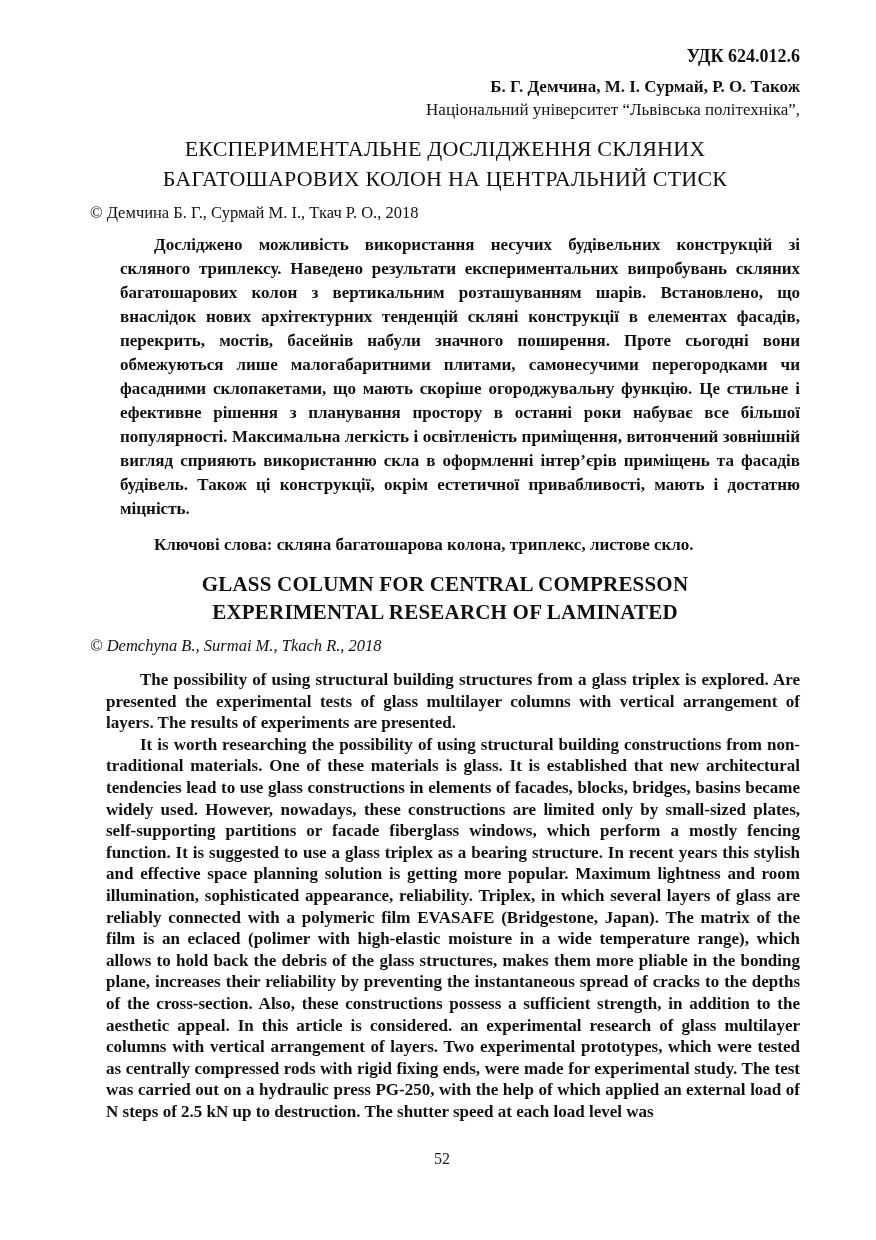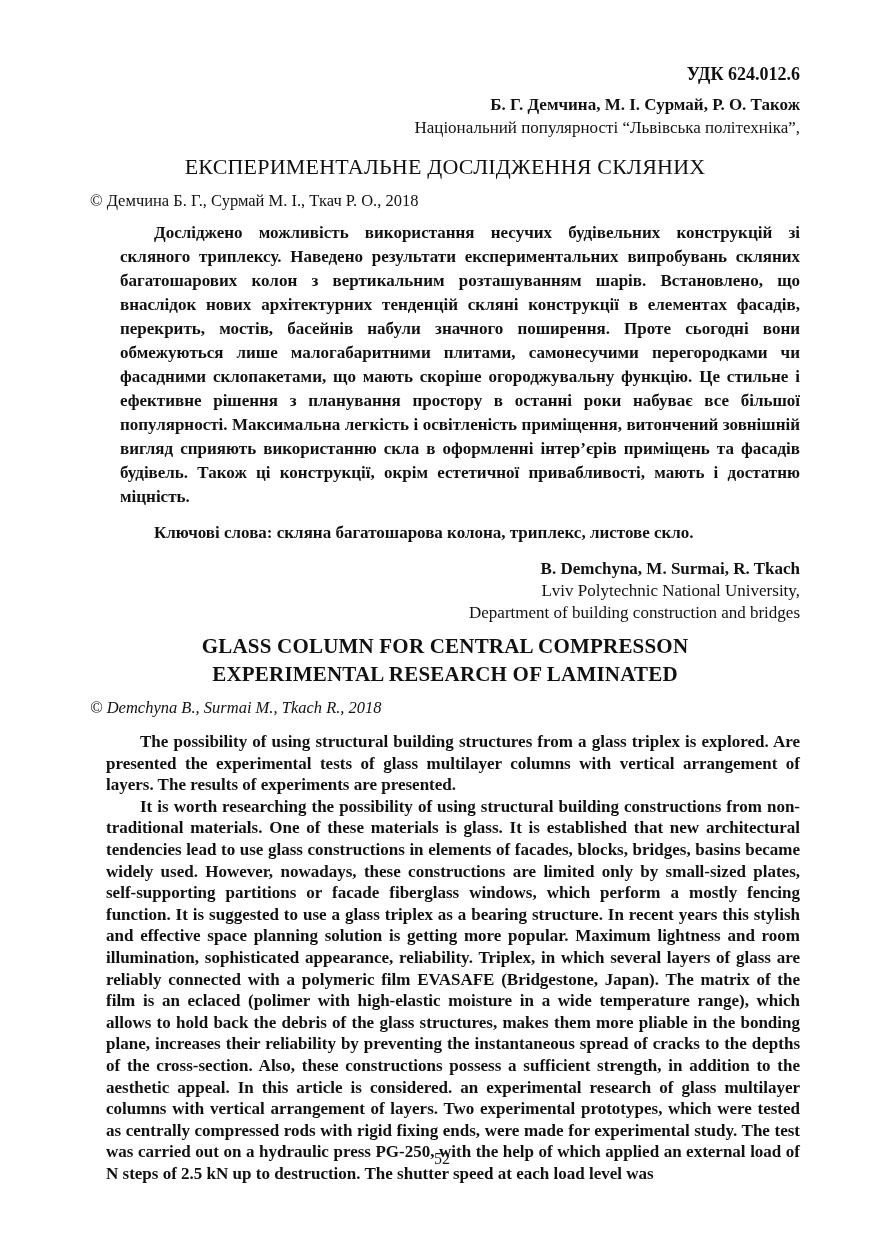--- a/index.html
+++ b/index.html
@@ -12,21 +12,21 @@
     height: 1240px;
     position: relative;
     overflow: hidden;
     font-family: "Liberation Serif", serif;
     color: #111111;
   }
   .page {
     box-sizing: border-box;
     width: 876px;
     height: 1240px;
-    padding: 64px 76px 0 90px;
+    padding: 46px 76px 0 90px;
     border-radius: 11px;
   }
   .udc {
     text-align: right;
     font-weight: bold;
     font-size: 18px;
     line-height: 20px;
     margin-bottom: 9px;
   }
   .authors-block-ua {
@@ -125,38 +125,34 @@
 </style>
 </head>
 <body>
 
 <div class="page">
 
   <div class="udc">УДК 624.012.6</div>
 
   <div class="authors-block-ua">
     <div class="authors-line">Б. Г. Демчина, М. І. Сурмай, Р. О. Також</div>
-    <div>Національний популярності “Львівська політехніка”,</div>
+    <div>Національний університет “Львівська політехніка”,</div>
   </div>
 
   <div class="title-ua">
     <div>ЕКСПЕРИМЕНТАЛЬНЕ ДОСЛІДЖЕННЯ СКЛЯНИХ</div>
+    <div>БАГАТОШАРОВИХ КОЛОН НА ЦЕНТРАЛЬНИЙ СТИСК</div>
   </div>
 
   <div class="copyright-line">© Демчина Б. Г., Сурмай М. І., Ткач Р. О., 2018</div>
 
   <p class="abstract-ua">Досліджено можливість використання несучих будівельних конструкцій зі скляного триплексу. Наведено результати експериментальних випробувань скляних багатошарових колон з вертикальним розташуванням шарів. Встановлено, що внаслідок нових архітектурних тенденцій скляні конструкції в елементах фасадів, перекрить, мостів, басейнів набули значного поширення. Проте сьогодні вони обмежуються лише малогабаритними плитами, самонесучими перегородками чи фасадними склопакетами, що мають скоріше огороджувальну функцію. Це стильне і ефективне рішення з планування простору в останні роки набуває все більшої популярності. Максимальна легкість і освітленість приміщення, витончений зовнішній вигляд сприяють використанню скла в оформленні інтер’єрів приміщень та фасадів будівель. Також ці конструкції, окрім естетичної привабливості, мають і достатню міцність.</p>
 
   <p class="keywords-ua">Ключові слова: скляна багатошарова колона, триплекс, листове скло.</p>
 
-  <div class="authors-block-en">
-    <div class="authors-line">B. Demchyna, M. Surmai, R. Tkach</div>
-    <div>Lviv Polytechnic National University,</div>
-    <div>Department of building construction and bridges</div>
-  </div>
 
   <div class="title-en">
     <div>GLASS COLUMN FOR CENTRAL COMPRESSON</div>
     <div>EXPERIMENTAL RESEARCH OF LAMINATED</div>
   </div>
 
   <div class="copyright-line-en">© Demchyna B., Surmai M., Tkach R., 2018</div>
 
   <p class="abstract-en">The possibility of using structural building structures from a glass triplex is explored. Are presented the experimental tests of glass multilayer columns with vertical arrangement of layers. The results of experiments are presented.</p>
   <p class="abstract-en">It is worth researching the possibility of using structural building constructions from non-traditional materials. One of these materials is glass. It is established that new architectural tendencies lead to use glass constructions in elements of facades, blocks, bridges, basins became widely used. However, nowadays, these constructions are limited only by small-sized plates, self-supporting partitions or facade fiberglass windows, which perform a mostly fencing function. It is suggested to use a glass triplex as a bearing structure. In recent years this stylish and effective space planning solution is getting more popular. Maximum lightness and room illumination, sophisticated appearance, reliability. Triplex, in which several layers of glass are reliably connected with a polymeric film EVASAFE (Bridgestone, Japan). The matrix of the film is an eclaced (polimer with high-elastic moisture in a wide temperature range), which allows to hold back the debris of the glass structures, makes them more pliable in the bonding plane, increases their reliability by preventing the instantaneous spread of cracks to the depths of the cross-section. Also, these constructions possess a sufficient strength, in addition to the aesthetic appeal. In this article is considered. an experimental research of glass multilayer columns with vertical arrangement of layers. Two experimental prototypes, which were tested as centrally compressed rods with rigid fixing ends, were made for experimental study. The test was carried out on a hydraulic press PG-250, with the help of which applied an external load of N steps of 2.5 kN up to destruction. The shutter speed at each load level was</p>

